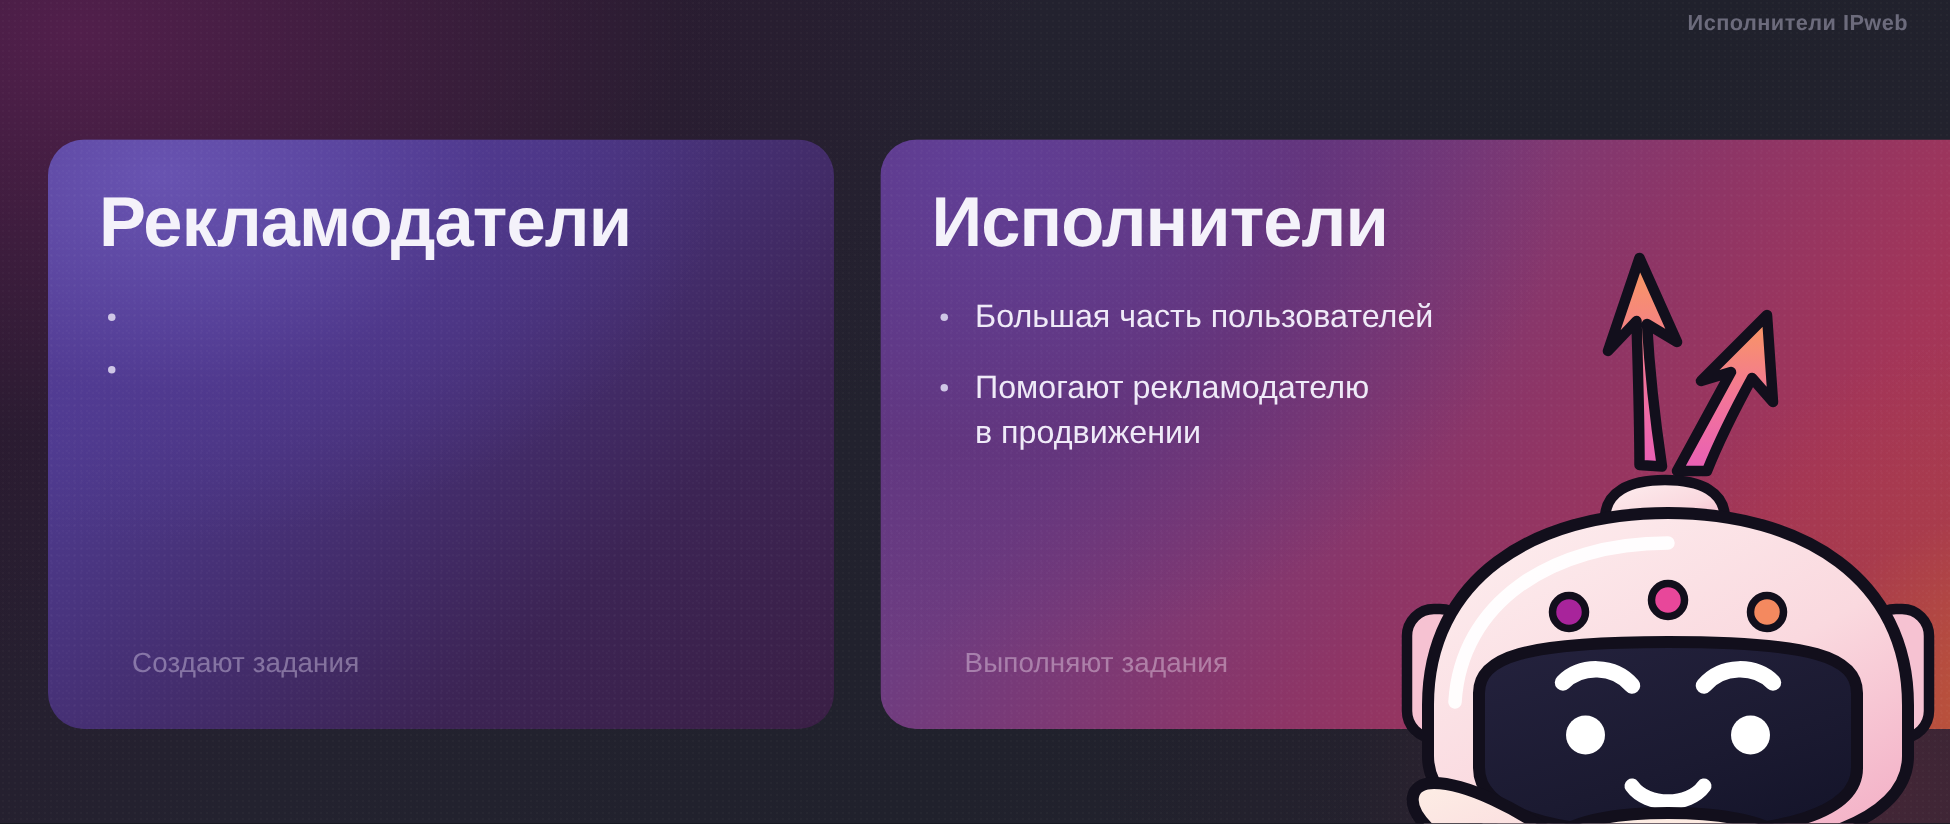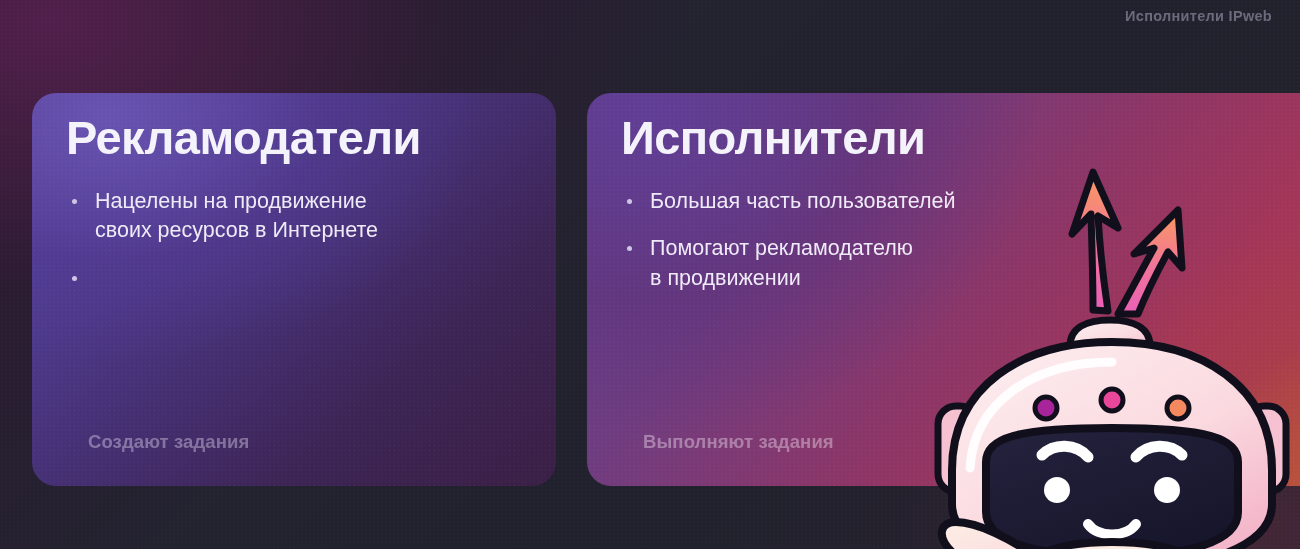--- a/index.html
+++ b/index.html
@@ -43,21 +43,21 @@
     z-index: 6;
     white-space: nowrap;
   }
 
   
   .card {
     position: absolute;
     border-radius: 24px;
     overflow: hidden;
     box-sizing: border-box;
-    padding: 20px 34px 0 34px;
+    padding: 30px 34px 0 34px;
   }
   .card::after {
     content: "";
     position: absolute;
     inset: 0;
     pointer-events: none;
     background-image: radial-gradient(rgba(255,255,255,0.055) 0.8px, transparent 0.9px);
     background-size: 5px 5px;
     opacity: 0.55;
   }
@@ -122,21 +122,21 @@
     font-weight: 400;
     white-space: pre-line;
   }
 
   .card-footnote {
     position: absolute;
     left: 56px;
     bottom: 33px;
     z-index: 2;
     font-size: 18.5px;
-    font-weight: 700;
+    font-weight: 400;
     letter-spacing: 0.1px;
     color: rgba(233,223,246,0.40);
   }
   .card-performers .card-footnote { color: rgba(240,225,240,0.42); margin-top: 44px; }
 
   
   .mascot {
     position: absolute;
     left: 930px;
     top: 118px;
@@ -151,22 +151,20 @@
 
 <div class="slide">
 
   <div class="brand-label">Исполнители IPweb</div>
 
   <div class="card card-advertisers">
     <h1 class="card-title">Рекламодатели</h1>
     <ul class="bullets">
       <li class="bullet">
         <span class="bullet-dot"></span>
-        <span class="bullet-text">Нацелены на продвижение
-своих ресурсов в Интернете</span>
       </li>
       <li class="bullet">
         <span class="bullet-dot"></span>
       </li>
     </ul>
     <div class="card-footnote">Создают задания</div>
   </div>
 
   <div class="card card-performers">
     <h1 class="card-title">Исполнители</h1>

